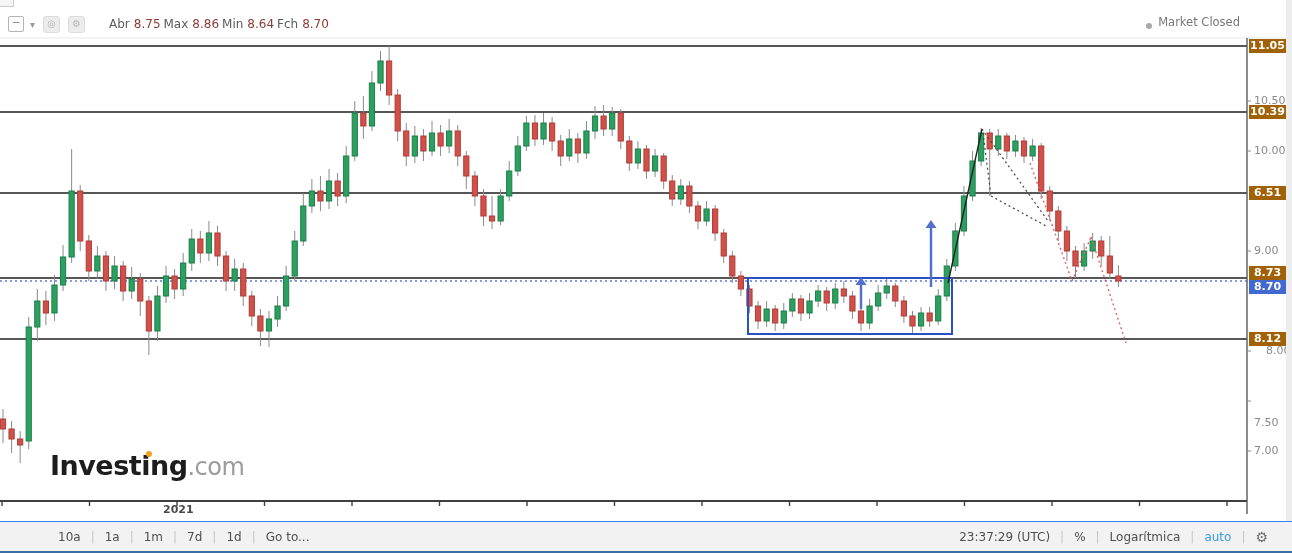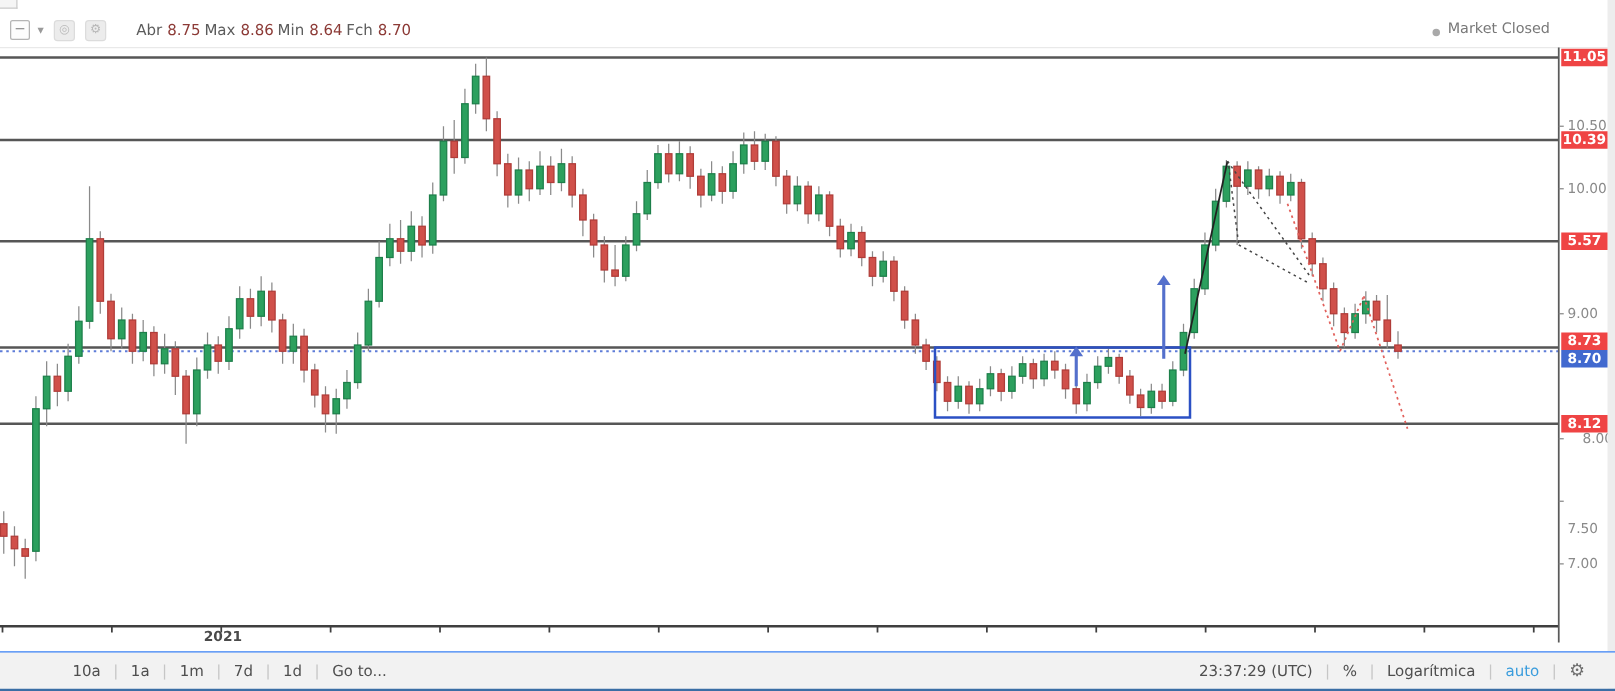--- a/index.html
+++ b/index.html
@@ -20,21 +20,21 @@
   .ohlc .pair{display:flex;gap:4px;}
   .ohlc .lbl{color:#5c5c5c;}
   .ohlc .val{color:#8c3a36;font-weight:500;}
   .mkt{position:absolute;top:15px;right:52px;font-size:11.5px;color:#787878;display:flex;align-items:flex-end;gap:6px;}
   .mkt .dot{width:6px;height:6px;border-radius:50%;background:#a9a9a9;}
   
   svg#plot{position:absolute;left:0;top:0;}
   
   .yaxis{position:absolute;left:1247px;top:38px;width:39px;height:478px;cursor:ns-resize;}
   .ylab{position:absolute;left:7px;font-size:11px;color:#8a8a8a;}
-  .badge{position:absolute;left:2px;width:37px;height:14px;background:#ef4444;color:#fff;
+  .badge{position:absolute;left:2px;width:37px;height:14px;background:#a16207;color:#fff;
       font-size:11px;font-weight:bold;text-align:center;line-height:14px;z-index:3;}
   .badge.blue{background:#4169cf;z-index:4;}
   
   .xlab{position:absolute;top:503px;font-size:11px;font-weight:bold;color:#4a4a4a;}
   
   .wm{position:absolute;left:50px;top:450px;font-size:27px;font-weight:bold;color:#1d1d1d;letter-spacing:-.5px;}
   .wm .suffix{color:#9b9b9b;font-weight:normal;font-size:24px;}
   .wm .idot{position:absolute;left:96px;top:1px;width:6px;height:6px;border-radius:50%;background:#f6a11c;}
   
   .edge-strip{position:absolute;right:0;top:0;width:6px;height:553px;background:#ededed;}
@@ -393,31 +393,35 @@
 
   <div class="yaxis" id="yaxis">
       <div class="ylab" style="top: 56px;">10.50</div>
       <div class="ylab" style="top: 106px;">10.00</div>
       <div class="ylab" style="top: 206px;">9.00</div>
       <div class="ylab" style="top: 306px; margin-left: 12px;">8.00</div>
       <div class="ylab" style="top: 356px; margin-top: 22px;">7.50</div>
       <div class="ylab" style="top: 406px;">7.00</div>
       <div class="badge" style="top: 1px;">11.05</div>
       <div class="badge" style="top: 67px;">10.39</div>
-      <div class="badge" style="top: 148px;">5.57</div>
+      <div class="badge" style="top: 148px;">6.51</div>
       <div class="badge" style="top: 228px;">8.73</div>
       <div class="badge" style="top: 294px;">8.12</div>
       <div class="badge blue" style="top: 242px;">8.70</div>
     </div>
 
   <div id="xlabels">
       <div class="xlab" style="left: 0px; margin-top: 16px;">ov</div>
       <div class="xlab" style="left: 163px;">2021</div>
     </div>
 
+  <div class="wm">
+    <span>Investing</span><span class="suffix">.com</span>
+    <span class="idot"></span>
+  </div>
 
   <div class="edge-strip"></div>
 
   <div class="tbar">
     <div class="grp-left" id="tleft">
         <span class="titem">10a</span>
         <span class="tsep">|</span>
         <span class="titem">1a</span>
         <span class="tsep">|</span>
         <span class="titem">1m</span>

